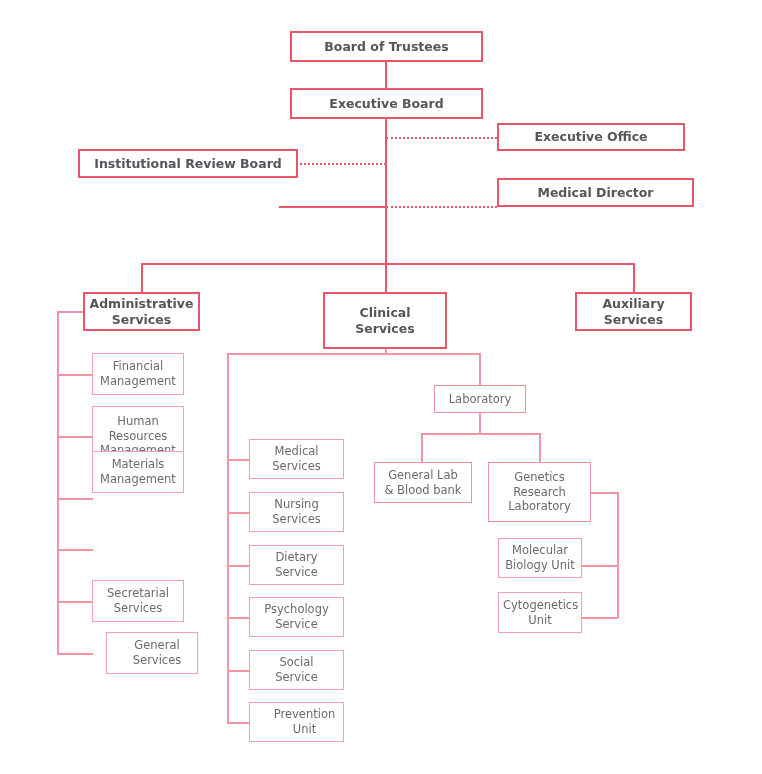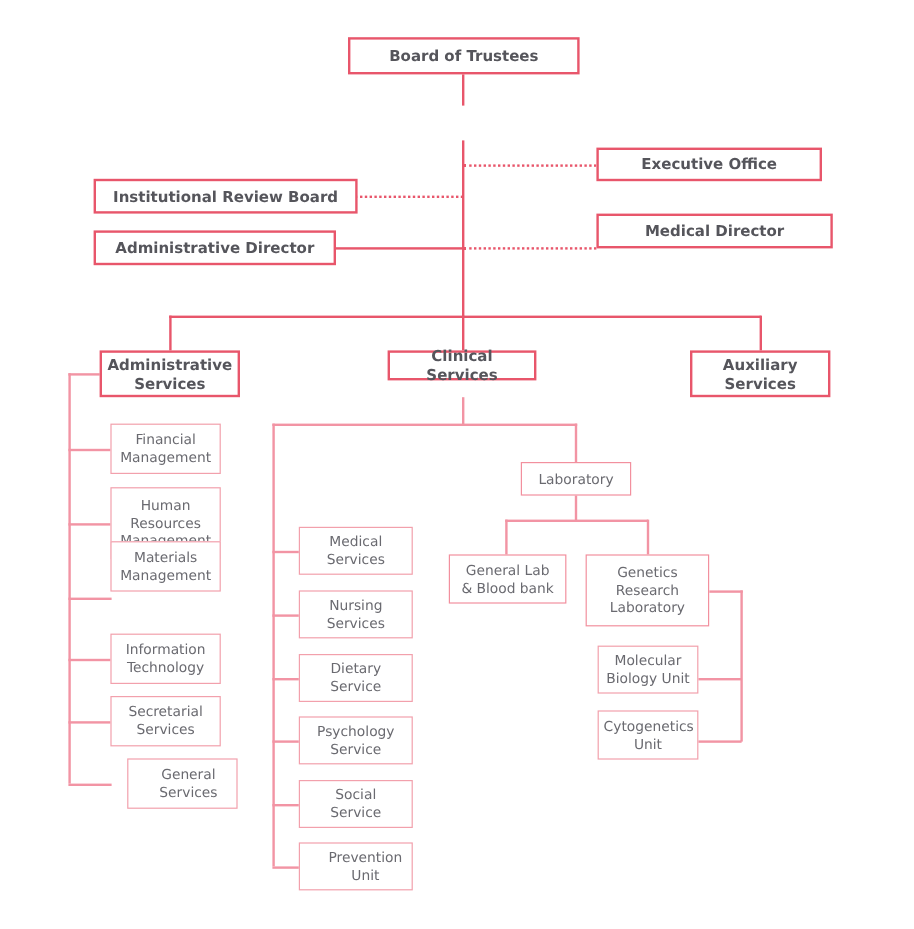--- a/index.html
+++ b/index.html
@@ -118,61 +118,58 @@
 
   <div class="line soft h" style="left:591px; top:492px; width:28px;"></div>
   <div class="line soft v" style="left:617px; top:492px; height:126px;"></div>
   <div class="line soft h" style="left:580px; top:565px; width:38px;"></div>
   <div class="line soft h" style="left:580px; top:617px; width:38px;"></div>
 
   <div class="node primary" style="left:290px; top:31px; width:193px; height:31px;">
     <span>Board of Trustees</span>
   </div>
 
+  <div class="node primary" style="left:290px; top:88px; width:193px; height:31px;">
+    <span>Executive Board</span>
+  </div>
 
   <div class="node primary" style="left:497px; top:123px; width:188px; height:28px;">
     <span>Executive Office</span>
   </div>
 
   <div class="node primary" style="left:78px; top:149px; width:220px; height:29px;">
     <span>Institutional Review Board</span>
   </div>
 
-  <div class="node primary" style="left:78px; top:192px; width:202px; height:29px;">
-    <span>Administrative Director</span>
-  </div>
 
   <div class="node primary" style="left:497px; top:178px; width:197px; height:29px;">
     <span>Medical Director</span>
   </div>
 
   <div class="node primary" style="left:83px; top:292px; width:117px; height:39px;">
     <span>Administrative<br>Services</span>
   </div>
 
-  <div class="node primary" style="left:323px; top:292px; width:124px; height:25px;">
+  <div class="node primary" style="left:323px; top:292px; width:124px; height:57px;">
     <span>Clinical<br>Services</span>
   </div>
 
   <div class="node primary" style="left:575px; top:292px; width:117px; height:39px;">
     <span>Auxiliary<br>Services</span>
   </div>
 
   <div class="node sub" style="left:92px; top:353px; width:92px; height:42px;">
     <span>Financial<br>Management</span>
   </div>
   <div class="node sub" style="left:92px; top:406px; width:92px; height:60px;">
     <span>Human<br>Resources<br>Management</span>
   </div>
   <div class="node sub" style="left:92px; top:451px; width:92px; height:42px;">
     <span>Materials<br>Management</span>
   </div>
-  <div class="node sub" style="left:92px; top:528px; width:92px; height:42px;">
-    <span>Information<br>Technology</span>
-  </div>
   <div class="node sub" style="left:92px; top:580px; width:92px; height:42px;">
     <span>Secretarial<br>Services</span>
   </div>
   <div class="node sub" style="left:106px; top:632px; width:92px; height:42px;padding-left:10px;">
     <span>General<br>Services</span>
   </div>
 
   <div class="node sub" style="left:249px; top:439px; width:95px; height:40px;">
     <span>Medical<br>Services</span>
   </div>

